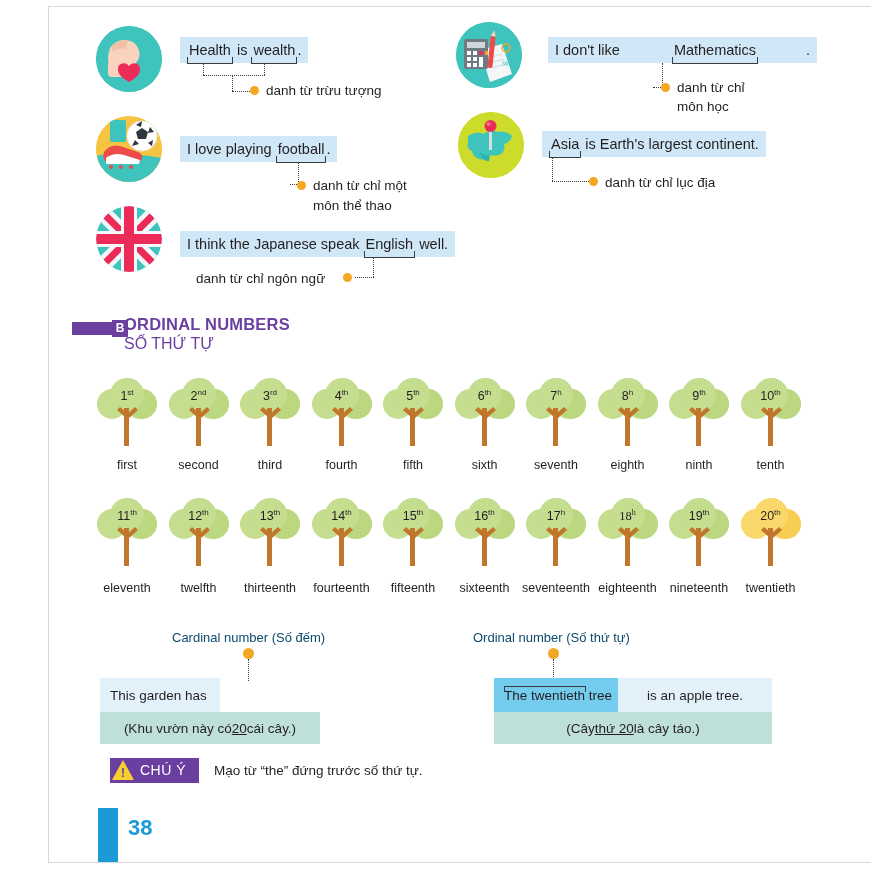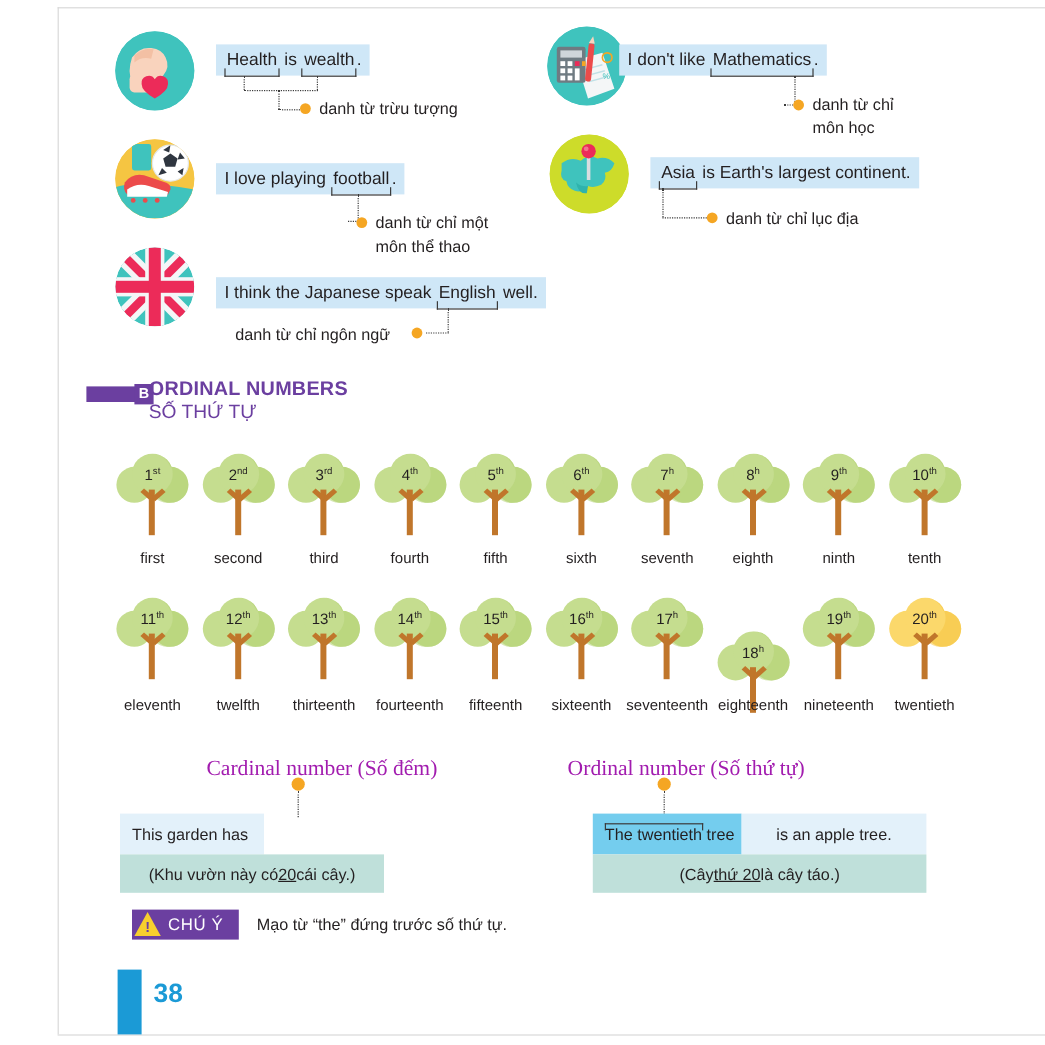--- a/index.html
+++ b/index.html
@@ -49,21 +49,21 @@
 
   
   .tree{position:absolute;width:62px;height:72px;}
   .tree .canopy{position:absolute;left:0;top:0;width:62px;height:44px;}
   .tree .num{position:absolute;left:0;top:10px;width:62px;text-align:center;
              font-size:12.5px;color:#231f20;z-index:4;}
   .tree .num sup{font-size:8px;}
   .tree-word{position:absolute;font-size:12.5px;color:#231f20;text-align:center;white-space:nowrap;}
 
   
-  .ex-cap{position:absolute;font-size:18px;color:#a21caf;white-space:nowrap;font-family:Liberation Serif, serif;}
+  .ex-cap{position:absolute;font-size:13px;color:#0c4a6e;white-space:nowrap;}
   .ex-en{position:absolute;height:34px;display:flex;align-items:center;
          font-size:13.5px;white-space:nowrap;box-sizing:border-box;}
   .ex-en.light{background:#e3f1fa;}
   .ex-en.dark{background:#74cdee;}
   .ex-vn{position:absolute;height:32px;display:flex;align-items:center;justify-content:center;
          background:#bfe0da;font-size:13.5px;white-space:nowrap;}
   .ul{text-decoration:underline;}
 
   
   .chuy-box{position:absolute;left:110px;top:758px;width:89px;height:25px;background:#6b3fa0;}
@@ -132,21 +132,21 @@
       </g>
       <rect x="23" y="29" width="4" height="4" fill="#ec2b59"></rect>
       <rect x="29" y="29" width="3" height="4" fill="#f5a623"></rect>
       <rect x="33" y="14" width="5" height="32" rx="2" fill="#ec4b4b" transform="rotate(6 35 30)"></rect>
       <path d="M33 14 l5 0 l-2 -6 z" fill="#f9d3bd" transform="rotate(6 35 30)"></path>
       <circle cx="50" cy="26" r="4" fill="none" stroke="#f5a623" stroke-width="1.4"></circle>
       <text x="46" y="44" font-size="7" fill="#3fc3bd" font-family="sans-serif">%</text>
     </svg>
   </div>
 
-  <div class="sent" style="left:516px;top:37px;">
+  <div class="sent" style="left:548px;top:37px;gap:48px;">
     <span>I don't like&nbsp;</span>
     <span class="kw">Mathematics<span class="brk"></span></span>
     <span>.</span>
   </div>
   <div class="dline-v" style="left:662px;top:63px;height:24px;"></div>
   <div class="dline-h" style="left:653px;top:87px;width:10px;"></div>
   <div class="dot" style="left:661px;top:83px;"></div>
   <div class="label-vn" style="left:677px;top:78px;">danh từ chỉ</div>
   <div class="label-vn" style="left:677px;top:97px;">môn học</div>
 
@@ -501,21 +501,21 @@
       <path d="M31 0 a17 17 0 0 1 0 34 a15 15 0 0 0 15 7 a15 15 0 0 0 15 -15
                a15 15 0 0 0 -15 -15 a17 17 0 0 0 -15 -11 z" fill="#b2d173" opacity="0.55"></path>
       <rect x="28" y="30" width="5" height="38" fill="#c0762b"></rect>
       <path d="M30 40 l-9 -8 l3 -3 l8 7 z" fill="#c0762b"></path>
       <path d="M31 36 l8 -7 l3 3 l-9 8 z" fill="#c0762b"></path>
     </g>
   </svg></div>
         <div class="num">17<sup>h</sup></div>
       </div>
       <div class="tree-word" style="left: 511px; top: 581px; width: 90px;">seventeenth</div>
-      <div class="tree" style="left: 596.5px; top: 526px;">
+      <div class="tree" style="left: 596.5px; top: 498px; font-family: Liberation Serif, serif;">
         <div class="canopy"><svg width="62" height="72" viewBox="0 0 62 72">
     <g>
       <circle cx="16" cy="26" r="15" fill="#c5dd8f"></circle>
       <circle cx="46" cy="26" r="15" fill="#c5dd8f"></circle>
       <circle cx="31" cy="17" r="17" fill="#c5dd8f"></circle>
       <path d="M31 0 a17 17 0 0 1 0 34 a15 15 0 0 0 15 7 a15 15 0 0 0 15 -15
                a15 15 0 0 0 -15 -15 a17 17 0 0 0 -15 -11 z" fill="#b2d173" opacity="0.55"></path>
       <rect x="28" y="30" width="5" height="38" fill="#c0762b"></rect>
       <path d="M30 40 l-9 -8 l3 -3 l8 7 z" fill="#c0762b"></path>
       <path d="M31 36 l8 -7 l3 3 l-9 8 z" fill="#c0762b"></path>

